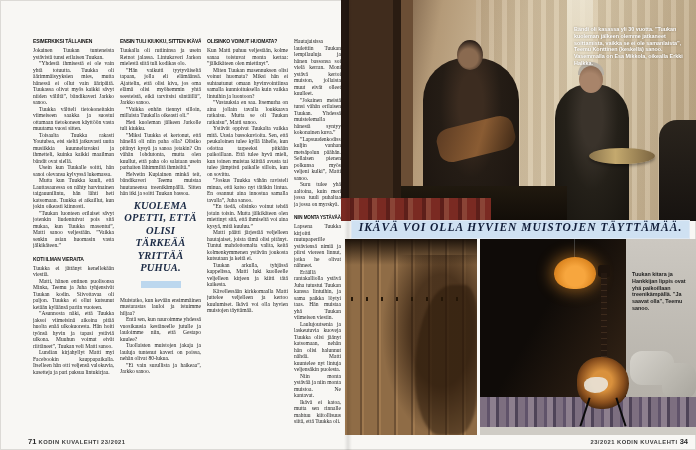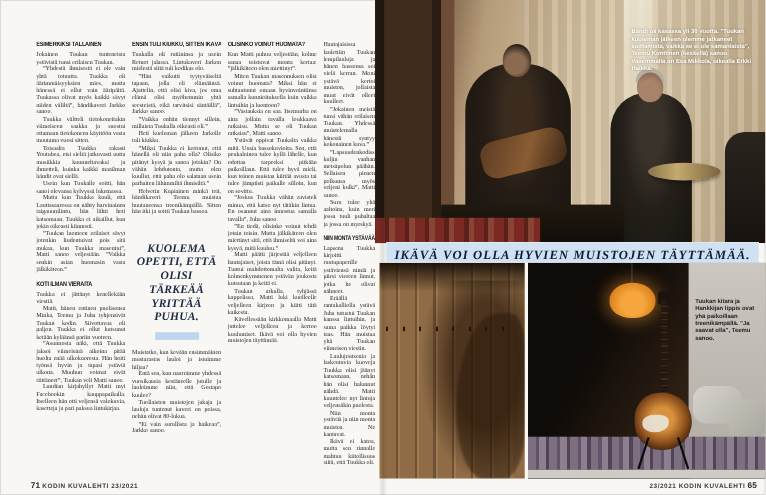--- a/index.html
+++ b/index.html
@@ -18,21 +18,21 @@
     hyphens:auto;-webkit-hyphens:auto;color:#222;
   }
   .col p + p{text-indent:6px;}
   .col-heading{
     font-family:"Liberation Sans", sans-serif;font-weight:bold;font-size:6px;
     letter-spacing:-0.2px;white-space:nowrap;transform:scaleX(.84);transform-origin:0 50%;
     margin:0 0 3px 0;color:#111;
   }
   .col-heading.mid{margin-top:7px;}
   
-  .pull-quote{margin:24px 0 9px 0;text-align:center;}
+  .pull-quote{margin:3px 0 9px 0;text-align:center;}
   .pull-quote .pq-text{
     font-family:"Liberation Serif", serif;font-style:italic;font-weight:bold;
     font-size:10.5px;line-height:12.5px;color:#1b2a45;letter-spacing:.2px;
   }
   .pq-bar{width:40px;height:7px;margin:6px auto 0 auto;background:#bcd7ee;}
   
   .photo{position:absolute;overflow:hidden;}
   .photo-band{left:341px;top:0;width:355px;height:221px;
     background:linear-gradient(100deg,#33241a 0%,#5f4530 10%,#b49a78 26%,#d3c1a2 48%,#d9c9ab 66%,#c9b696 84%,#bba584 100%);}
   .band-curtain{position:absolute;right:0;top:0;width:62%;height:100%;
@@ -64,21 +64,21 @@
   .band-rug{position:absolute;left:0;top:198px;width:150px;height:23px;
     background:repeating-linear-gradient(90deg,#7a2a22 0 9px,#5d1f1a 9px 13px,#8a4436 13px 18px);}
   .band-caption{
     position:absolute;right:9px;top:26px;width:113px;
     font-family:"Liberation Sans", sans-serif;font-weight:bold;font-size:5.4px;line-height:6.8px;
     color:#ffffff;text-shadow:0 0 2px rgba(60,50,30,.6);
   }
   
   .quote-banner{
     position:absolute;left:352px;top:221px;width:337px;height:17px;background:#cfe1f2;
-    display:flex;align-items:flex-end;justify-content:center;box-shadow:0 0 0 1px #dfe9f4;
+    display:flex;align-items:flex-start;justify-content:center;box-shadow:0 0 0 1px #dfe9f4;
   }
   .quote-banner span{
     font-family:"Liberation Serif", serif;font-style:italic;font-weight:bold;font-size:11.5px;
     color:#101c38;letter-spacing:1px;white-space:nowrap;
   }
   
   .photo-wood{left:345px;top:239px;width:132px;height:196px;
     background:repeating-linear-gradient(90deg,#a07a50 0 2px,#8f6c46 2px 15px,#6e5134 15px 17px);}
   .wood-top-shadow{position:absolute;left:0;top:0;width:100%;height:26px;
     background:linear-gradient(180deg,rgba(20,12,6,.92),rgba(20,12,6,0));}
@@ -245,16 +245,16 @@
   </div>
 
   <div class="fold"></div>
 
   <div class="footer footer-left">
     <span class="page-num">71</span>
     <span class="mag">KODIN KUVALEHTI  23/2021</span>
   </div>
   <div class="footer footer-right">
     <span class="mag">23/2021  KODIN KUVALEHTI</span>
-    <span class="page-num">65</span>
+    <span class="page-num">34</span>
   </div>
 
 </div>
 
 </body></html>

